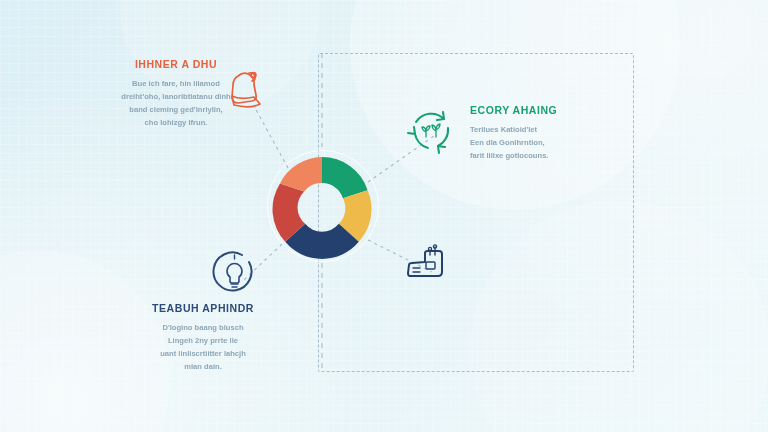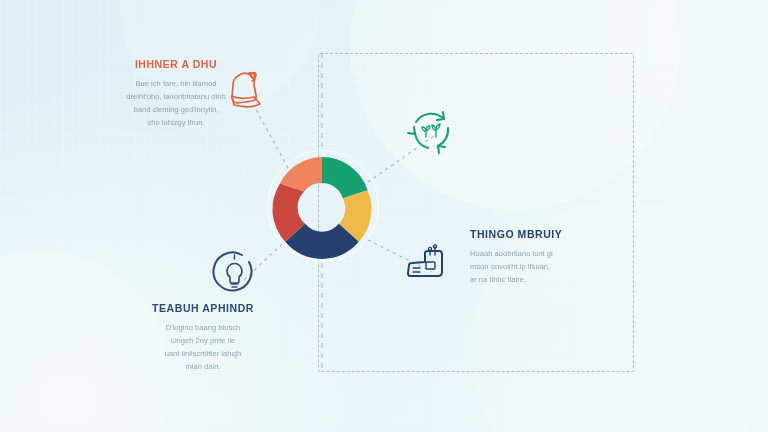--- a/index.html
+++ b/index.html
@@ -45,21 +45,21 @@
     position:absolute;left:5px;top:5px;width:110px;height:110px;
     border-radius:50%;border:1.4px solid rgba(255,255,255,.85);
   }
 
   .card{position:absolute;}
   .card h3{
     margin:0 0 6px 0;font-size:10.5px;font-weight:700;letter-spacing:.55px;
     line-height:1.2;text-transform:uppercase;
   }
   .card p{
-    margin:0;font-size:7.6px;line-height:1.72;color:#8ea7b6;font-weight:400;
+    margin:0;font-size:7.6px;line-height:1.72;color:#8ea7b6;font-weight:700;
   }
   .card.right{text-align:left;}
   .card.left{text-align:center;}
 
   .icon{position:absolute;}
 
   #c-orange{left:96px;top:58px;width:160px;}
   #c-orange h3{color:#e8603c;text-align:center;}
   #c-orange p{text-align:center;}
   #i-orange{left:222px;top:68px;}
@@ -145,37 +145,37 @@
       <path d="M24 44 A 18 18 0 0 1 11 30"></path>
       <path d="M40 15 l-1 -7 M40 15 l-7 1"></path>
       <path d="M34 42 l7 1 M34 42 l1 7"></path>
       <path d="M11 30 l-7 -1 M11 30 l-1 -7"></path>
       <g stroke-width="1.3">
         <path d="M22 33 v-7 M22 28 q-4 -2 -4 -5 q4 0 4 5 M22 27 q4 -2 4 -5 q-4 0 -4 5"></path>
         <path d="M32 33 v-9 M32 27 q-4 -2 -4 -6 q4 1 4 6 M32 26 q4 -2 4 -6 q-4 1 -4 6"></path>
       </g>
     </svg>
   </div>
+  <div class="card right" id="c-green">
+    <h3>ECORY AHAING</h3>
+    <p style="white-space: pre-line;">Terilues Katioid'let
+Een dla Gonlhrntion,
+farit lilixe gotlocouns.</p>
+  </div>
 
   <div class="icon" id="i-navy">
     <svg width="48" height="44" viewBox="0 0 48 44" fill="none" stroke="#24406e" stroke-width="2" stroke-linecap="round" stroke-linejoin="round">
       <path d="M6 34 q-2 0 -2 -3 l1 -8 q0 -2 3 -2 l13 -1 l0 -9 q0 -2 3 -2 l11 0 q3 0 3 3 l0 18 q0 4 -4 4 Z"></path>
       <rect x="22" y="20" width="9" height="7" rx="1" stroke-width="1.4"></rect>
       <path d="M26 13 v-5 M31 13 v-8" stroke-width="1.4"></path>
       <circle cx="26" cy="7" r="1.6" stroke-width="1.3"></circle>
       <circle cx="31" cy="4.5" r="1.6" stroke-width="1.3"></circle>
       <path d="M9 26 h7" stroke-width="1.3"></path>
       <path d="M9 30 h7" stroke-width="1.3"></path>
     </svg>
-  </div>
-  <div class="card right" id="c-navy">
-    <h3>THINGO MBRUIY</h3>
-    <p style="white-space: pre-line;">Hoaah aoobrtiano lunt gi
-mson onvolrht.lp lfsuan,
-ar na tlhhc tlaire.</p>
   </div>
 
   <div class="icon" id="i-blue">
     <svg width="50" height="50" viewBox="0 0 50 50" fill="none" stroke="#2b4b78" stroke-width="2" stroke-linecap="round" stroke-linejoin="round">
       <path d="M40 14 A 19 19 0 1 1 33 7"></path>
       <path d="M18 23 a7.5 7.5 0 0 1 15 0 q0 4 -3 6 l0 4 q0 2 -2 2 l-5 0 q-2 0 -2 -2 l0 -4 q-3 -2 -3 -6 Z" stroke-width="1.6"></path>
       <path d="M22 36 h7" stroke-width="1.4"></path>
       <path d="M23 39 h5" stroke-width="1.4"></path>
       <path d="M25.5 11 v-4" stroke-width="1.4"></path>
     </svg>

